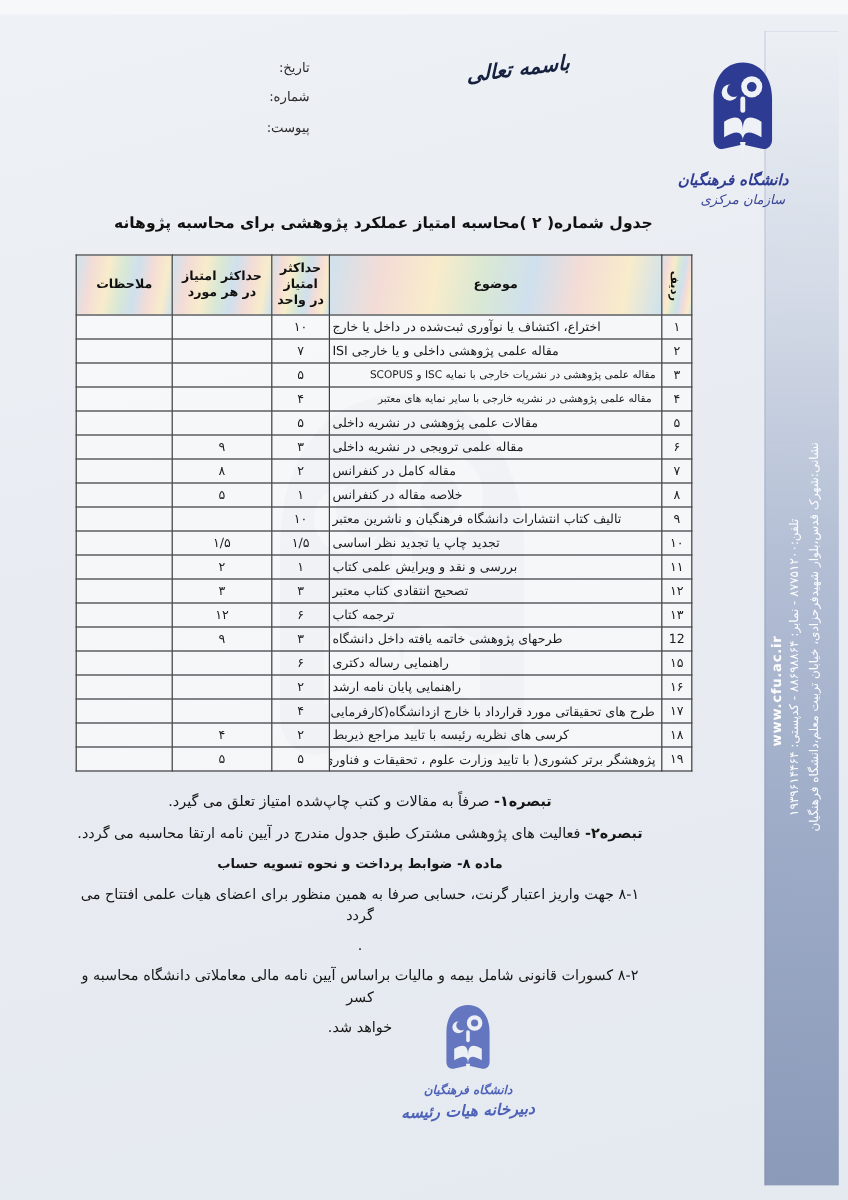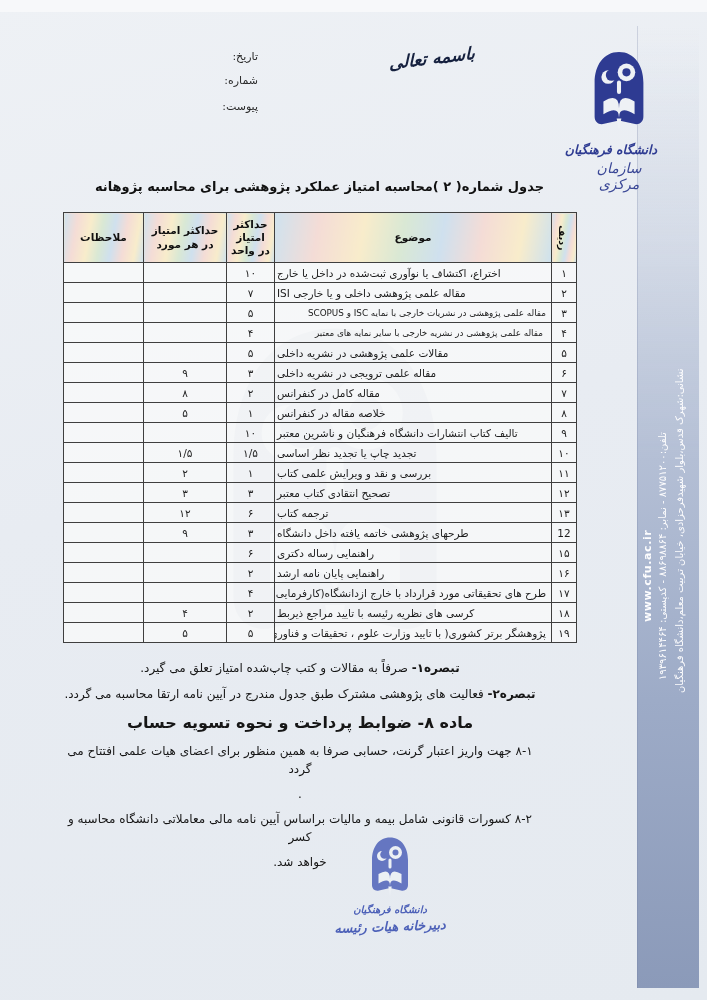--- a/index.html
+++ b/index.html
@@ -28,21 +28,21 @@
   .band-address { left:36px; top:150px; height:710px; font-size:10px; }
   .band-phone   { left:19px; top:210px; height:640px; font-size:10px; }
   .band-site    { left:3px;  top:450px; height:200px; font-size:11px; font-weight:bold; }
 
   
   .logo-block { position:absolute; top:50px; right:50px; width:76px; text-align:center;
     color:#2e3b92; }
   .logo-block svg { width:68px; height:84px; color:#2e3b92; }
   .logo-name { font-size:12.5px; font-weight:bold; font-style:italic; margin-top:4px;
     white-space:nowrap; }
-  .logo-org  { font-size:14px; font-style:italic; margin-top:3px; color:#3a4796; }
+  .logo-org  { font-size:11px; font-style:italic; margin-top:3px; color:#3a4796; }
 
   
   .basmala {
     position:absolute; top:48px; left:372px; width:120px; text-align:center;
     font-size:17px; font-weight:bold; font-style:italic; color:#16213f;
     transform:rotate(-7deg) skewX(-6deg);
   }
   .meta-fields { position:absolute; top:50px; left:200px; width:58px; text-align:right;
     font-size:11px; color:#2a2a2a; }
   .meta-fields .meta-line { margin-bottom:11px; }
@@ -78,21 +78,21 @@
   td.c-subject.small { font-size:8.8px;padding-left:40px; }
   td.c-unit, td.c-case { text-align:center; font-size:11px; }
   th.h-radif span { display:inline-block; transform:rotate(90deg); font-size:9.5px; }
   th.h-unit { font-size:9.5px; }
 
   
   .notes-block { position:absolute; top:660px; right:166px; width:482px;
     font-size:12px; color:#161616; text-align:center; }
   .note { margin-bottom:9px; line-height:1.45; }
   .note .lead, .article-heading { font-weight:bold; }
-  .article-heading { font-size:16px; margin:3px 0 10px; }
+  .article-heading { font-size:11px; margin:3px 0 10px; }
   .pay-item { line-height:1.5; margin-bottom:7px; }
   .pay-item .pline { display:block; margin-bottom:7px; }
 
   
   .stamp { position:absolute; top:836px; left:306px; width:168px; text-align:center;
     color:#4156b4; opacity:.92; }
   .stamp svg { width:50px; height:62px; color:#4156b4; opacity:.85; }
   .stamp-uni { font-size:10px; font-weight:bold; font-style:italic; margin-top:2px; }
   .stamp-office { font-size:13px; font-weight:bold; font-style:italic; margin-top:4px;
     transform:rotate(-2deg); }

